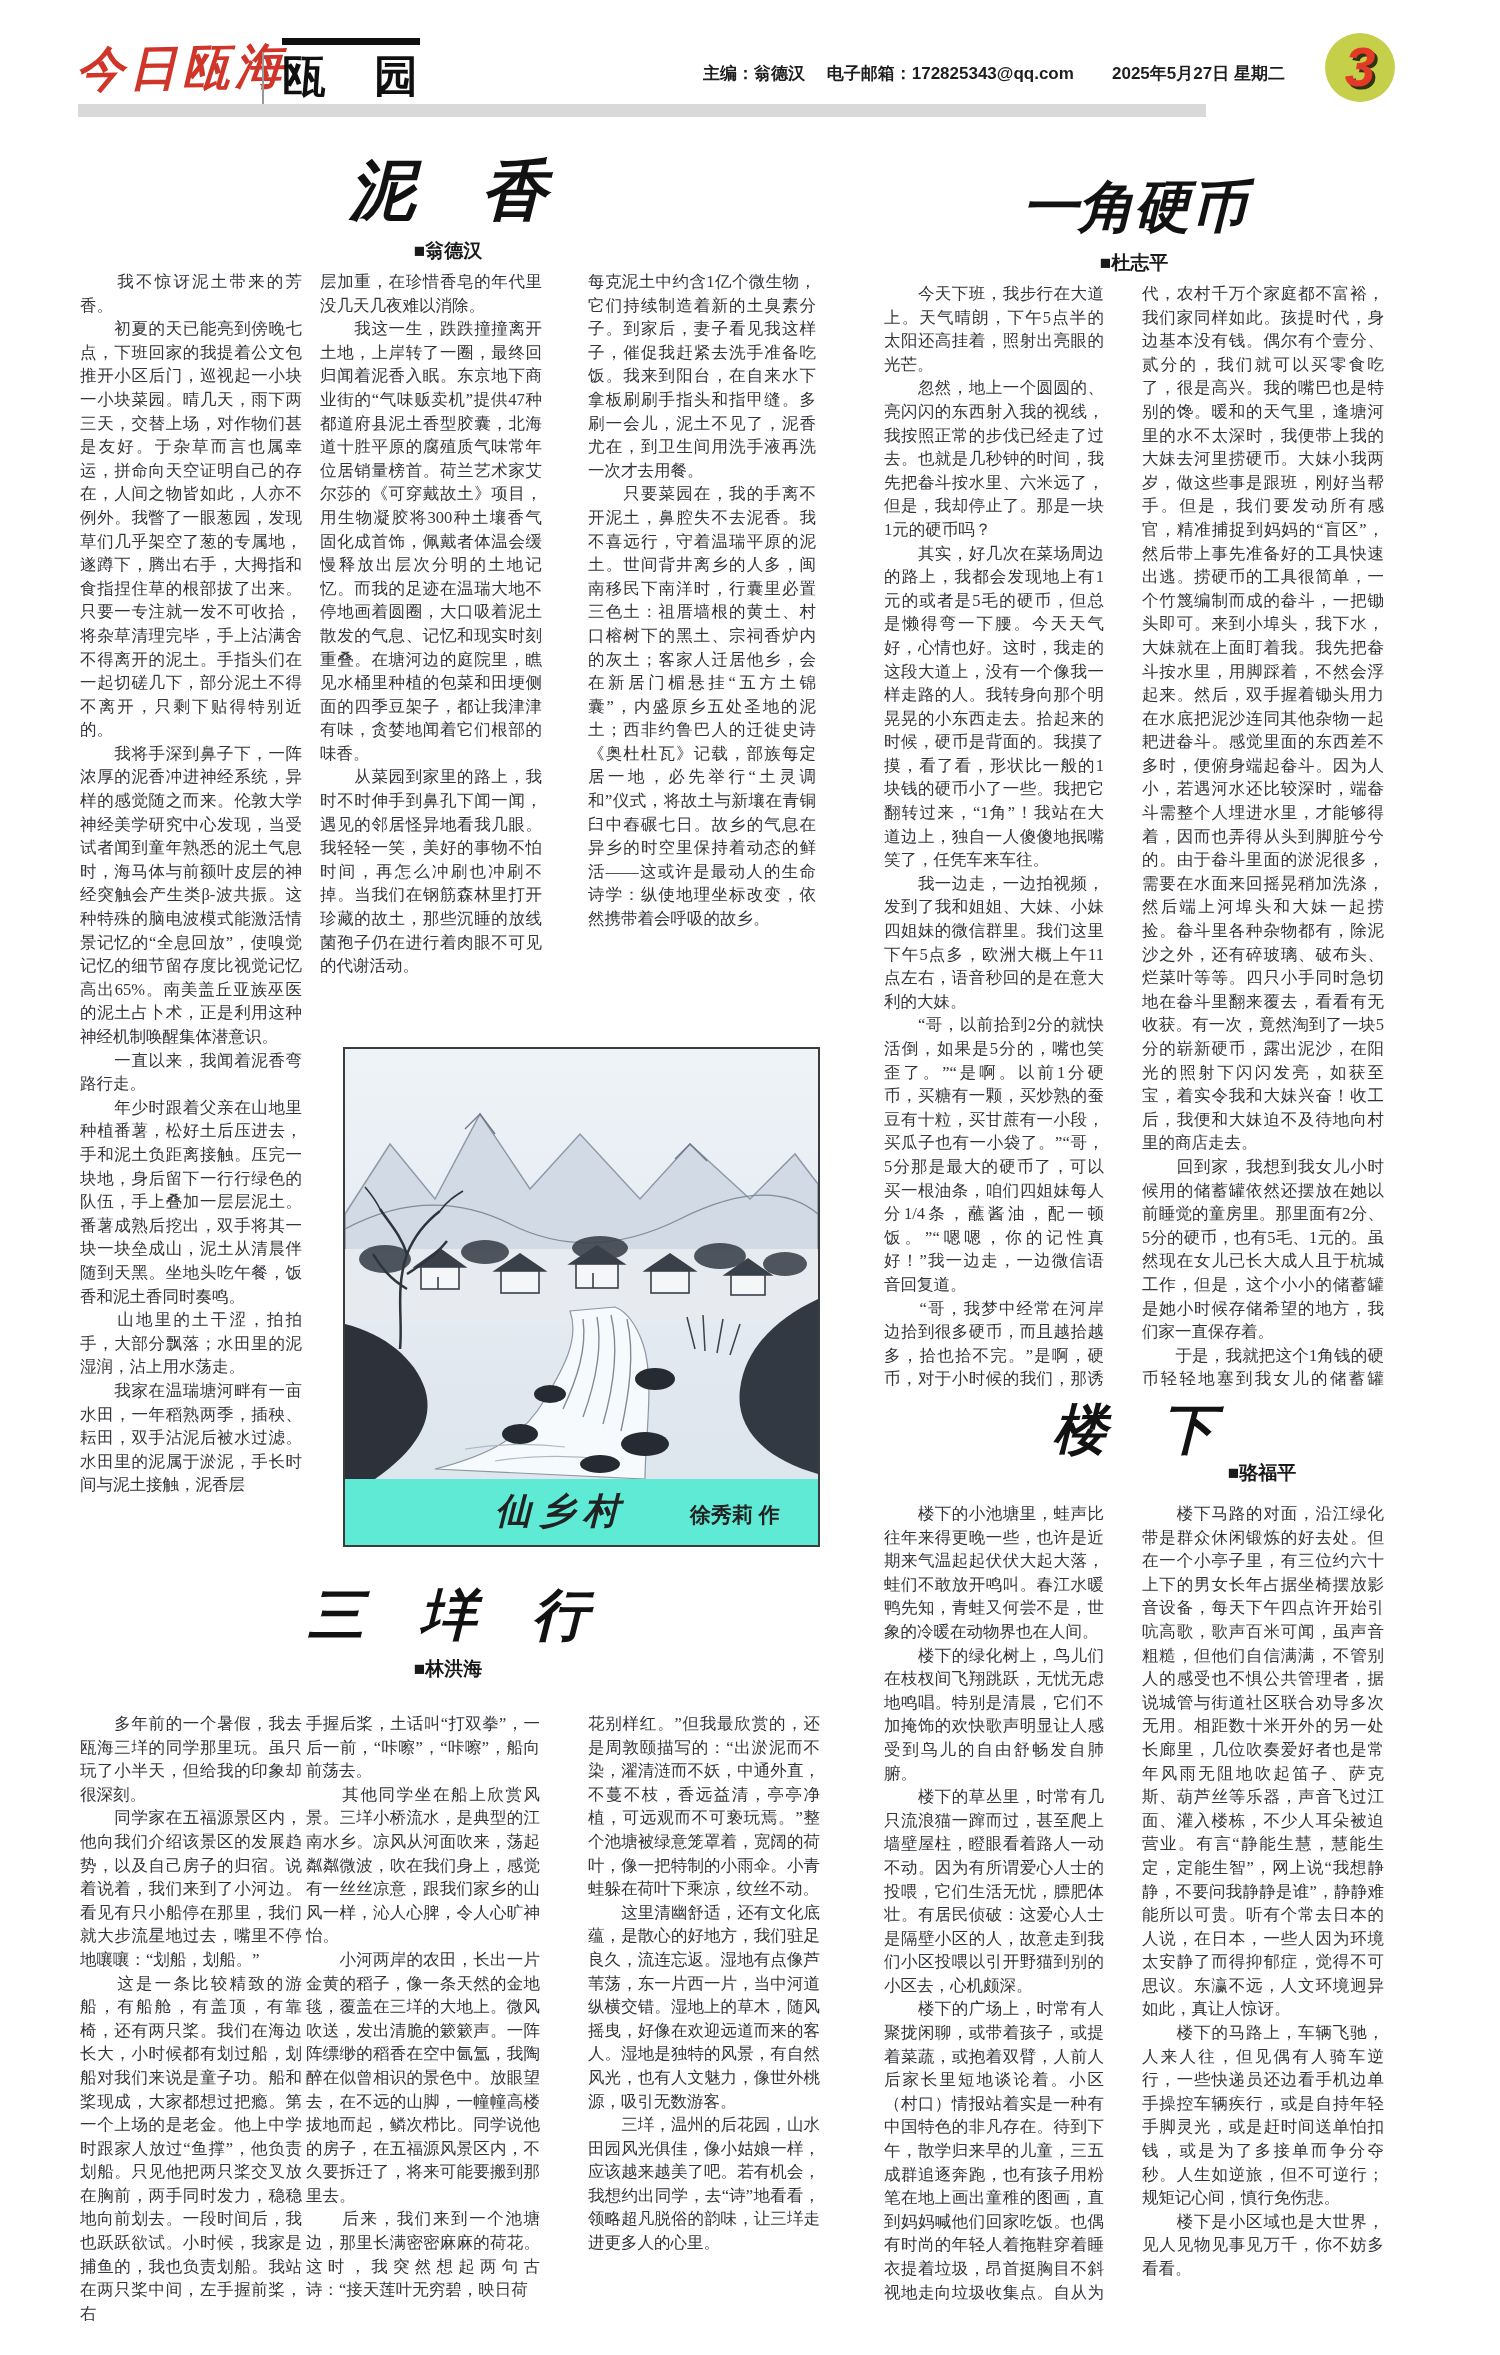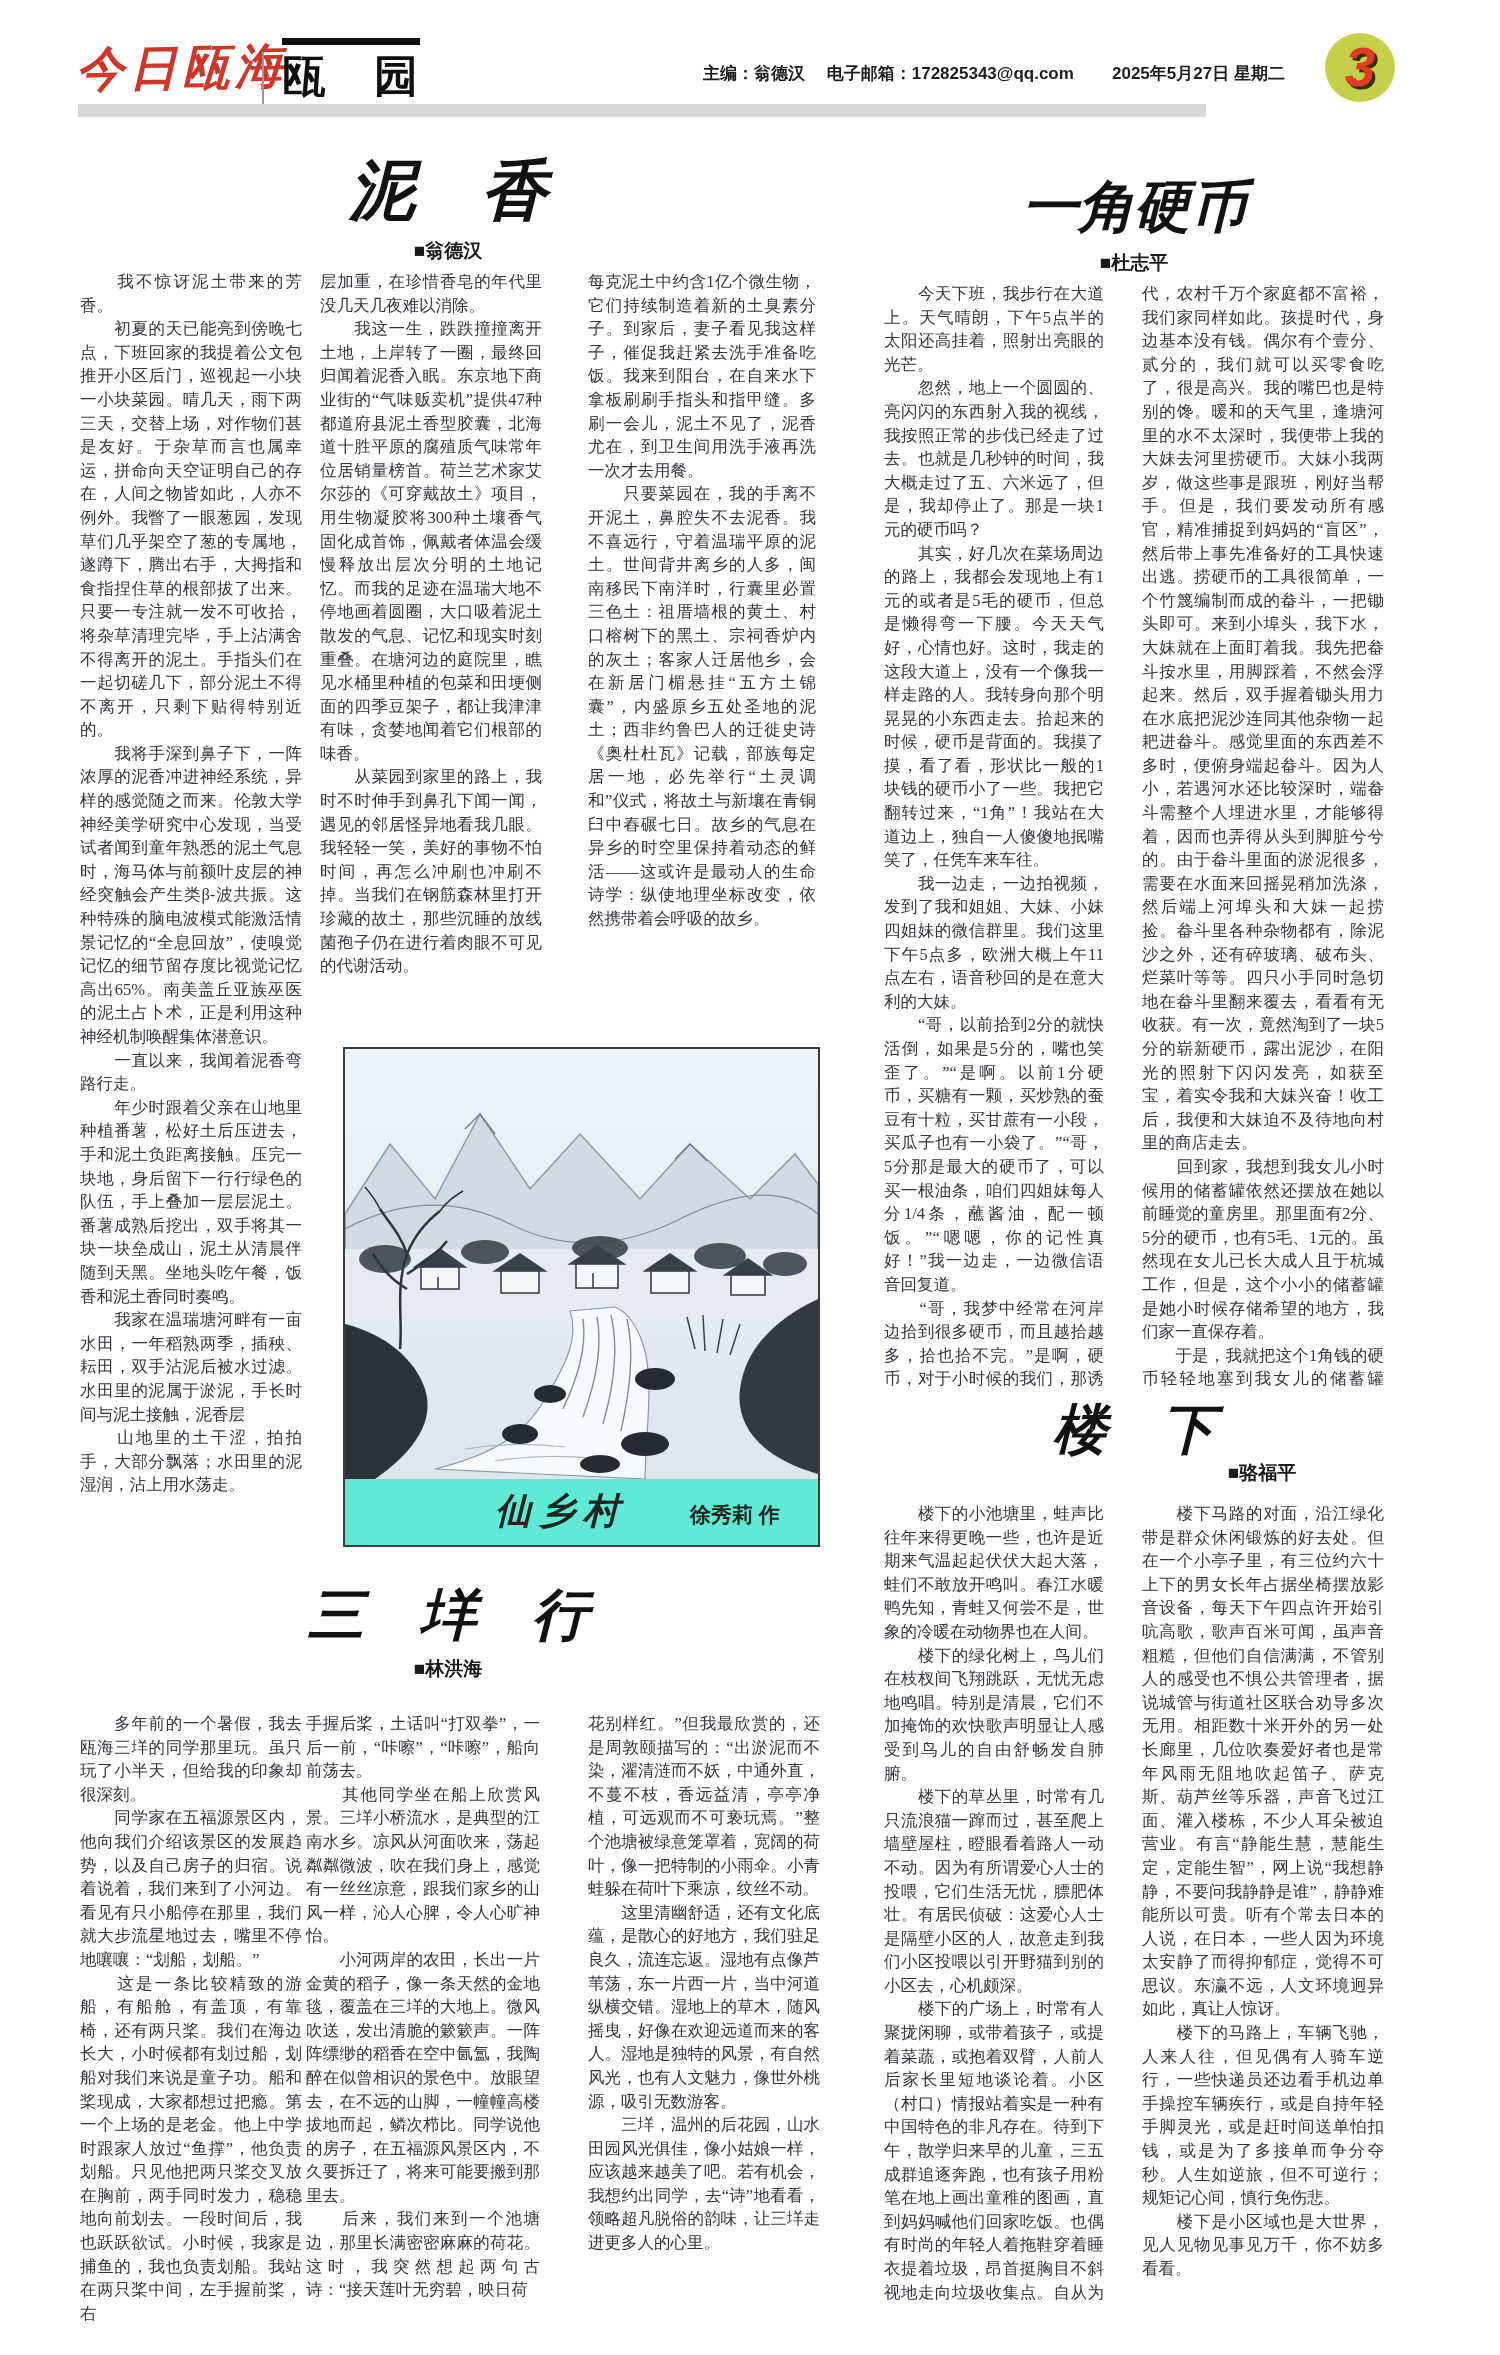--- a/index.html
+++ b/index.html
@@ -71,38 +71,38 @@
   </div>
 
   <div class="art-title t-nixiang">泥　香</div>
   <div class="author a-nixiang">■翁德汉</div>
   <div class="col c-nx1">
       <p class="para">　　我不惊讶泥土带来的芳香。</p>
       <p class="para">　　初夏的天已能亮到傍晚七点，下班回家的我提着公文包推开小区后门，巡视起一小块一小块菜园。晴几天，雨下两三天，交替上场，对作物们甚是友好。于杂草而言也属幸运，拼命向天空证明自己的存在，人间之物皆如此，人亦不例外。我瞥了一眼葱园，发现草们几乎架空了葱的专属地，遂蹲下，腾出右手，大拇指和食指捏住草的根部拔了出来。只要一专注就一发不可收拾，将杂草清理完毕，手上沾满舍不得离开的泥土。手指头们在一起切磋几下，部分泥土不得不离开，只剩下贴得特别近的。</p>
       <p class="para">　　我将手深到鼻子下，一阵浓厚的泥香冲进神经系统，异样的感觉随之而来。伦敦大学神经美学研究中心发现，当受试者闻到童年熟悉的泥土气息时，海马体与前额叶皮层的神经突触会产生类β-波共振。这种特殊的脑电波模式能激活情景记忆的“全息回放”，使嗅觉记忆的细节留存度比视觉记忆高出65%。南美盖丘亚族巫医的泥土占卜术，正是利用这种神经机制唤醒集体潜意识。</p>
       <p class="para">　　一直以来，我闻着泥香弯路行走。</p>
       <p class="para">　　年少时跟着父亲在山地里种植番薯，松好土后压进去，手和泥土负距离接触。压完一块地，身后留下一行行绿色的队伍，手上叠加一层层泥土。番薯成熟后挖出，双手将其一块一块垒成山，泥土从清晨伴随到天黑。坐地头吃午餐，饭香和泥土香同时奏鸣。</p>
+      <p class="para">　　山地里的土干涩，拍拍手，大部分飘落；水田里的泥湿润，沾上用水荡走。</p>
       <p class="para">　　我家在温瑞塘河畔有一亩水田，一年稻熟两季，插秧、耘田，双手沾泥后被水过滤。水田里的泥属于淤泥，手长时间与泥土接触，泥香层</p>
-      <p class="para">　　山地里的土干涩，拍拍手，大部分飘落；水田里的泥湿润，沾上用水荡走。</p>
     </div>
   <div class="col c-nx2">
       <p class="para">层加重，在珍惜香皂的年代里没几天几夜难以消除。</p>
       <p class="para">　　我这一生，跌跌撞撞离开土地，上岸转了一圈，最终回归闻着泥香入眠。东京地下商业街的“气味贩卖机”提供47种都道府县泥土香型胶囊，北海道十胜平原的腐殖质气味常年位居销量榜首。荷兰艺术家艾尔莎的《可穿戴故土》项目，用生物凝胶将300种土壤香气固化成首饰，佩戴者体温会缓慢释放出层次分明的土地记忆。而我的足迹在温瑞大地不停地画着圆圈，大口吸着泥土散发的气息、记忆和现实时刻重叠。在塘河边的庭院里，瞧见水桶里种植的包菜和田埂侧面的四季豆架子，都让我津津有味，贪婪地闻着它们根部的味香。</p>
       <p class="para">　　从菜园到家里的路上，我时不时伸手到鼻孔下闻一闻，遇见的邻居怪异地看我几眼。我轻轻一笑，美好的事物不怕时间，再怎么冲刷也冲刷不掉。当我们在钢筋森林里打开珍藏的故土，那些沉睡的放线菌孢子仍在进行着肉眼不可见的代谢活动。</p>
     </div>
   <div class="col c-nx3">
       <p class="para">每克泥土中约含1亿个微生物，它们持续制造着新的土臭素分子。到家后，妻子看见我这样子，催促我赶紧去洗手准备吃饭。我来到阳台，在自来水下拿板刷刷手指头和指甲缝。多刷一会儿，泥土不见了，泥香尤在，到卫生间用洗手液再洗一次才去用餐。</p>
       <p class="para">　　只要菜园在，我的手离不开泥土，鼻腔失不去泥香。我不喜远行，守着温瑞平原的泥土。世间背井离乡的人多，闽南移民下南洋时，行囊里必置三色土：祖厝墙根的黄土、村口榕树下的黑土、宗祠香炉内的灰土；客家人迁居他乡，会在新居门楣悬挂“五方土锦囊”，内盛原乡五处圣地的泥土；西非约鲁巴人的迁徙史诗《奥杜杜瓦》记载，部族每定居一地，必先举行“土灵调和”仪式，将故土与新壤在青铜臼中舂碾七日。故乡的气息在异乡的时空里保持着动态的鲜活——这或许是最动人的生命诗学：纵使地理坐标改变，依然携带着会呼吸的故乡。</p>
     </div>
 
   <div class="art-title t-yingbi">一角硬币</div>
   <div class="author a-yingbi">■杜志平</div>
   <div class="col c-yb1">
       <p class="para">　　今天下班，我步行在大道上。天气晴朗，下午5点半的太阳还高挂着，照射出亮眼的光芒。</p>
-      <p class="para">　　忽然，地上一个圆圆的、亮闪闪的东西射入我的视线，我按照正常的步伐已经走了过去。也就是几秒钟的时间，我大概走过了五、六米远了，但是，我却停止了。那是一块1元的硬币吗？</p>
+      <p class="para">　　忽然，地上一个圆圆的、亮闪闪的东西射入我的视线，我按照正常的步伐已经走了过去。也就是几秒钟的时间，我先把畚斗按水里、六米远了，但是，我却停止了。那是一块1元的硬币吗？</p>
       <p class="para">　　其实，好几次在菜场周边的路上，我都会发现地上有1元的或者是5毛的硬币，但总是懒得弯一下腰。今天天气好，心情也好。这时，我走的这段大道上，没有一个像我一样走路的人。我转身向那个明晃晃的小东西走去。拾起来的时候，硬币是背面的。我摸了摸，看了看，形状比一般的1块钱的硬币小了一些。我把它翻转过来，“1角”！我站在大道边上，独自一人傻傻地抿嘴笑了，任凭车来车往。</p>
       <p class="para">　　我一边走，一边拍视频，发到了我和姐姐、大妹、小妹四姐妹的微信群里。我们这里下午5点多，欧洲大概上午11点左右，语音秒回的是在意大利的大妹。</p>
       <p class="para">　　“哥，以前拾到2分的就快活倒，如果是5分的，嘴也笑歪了。”“是啊。以前1分硬币，买糖有一颗，买炒熟的蚕豆有十粒，买甘蔗有一小段，买瓜子也有一小袋了。”“哥，5分那是最大的硬币了，可以买一根油条，咱们四姐妹每人分1/4条，蘸酱油，配一顿饭。”“嗯嗯，你的记性真好！”我一边走，一边微信语音回复道。</p>
       <p class="para">　　“哥，我梦中经常在河岸边拾到很多硬币，而且越拾越多，拾也拾不完。”是啊，硬币，对于小时候的我们，那诱惑有多大。</p>
     </div>
   <div class="col c-yb2">
       <p class="para">代，农村千万个家庭都不富裕，我们家同样如此。孩提时代，身边基本没有钱。偶尔有个壹分、贰分的，我们就可以买零食吃了，很是高兴。我的嘴巴也是特别的馋。暖和的天气里，逢塘河里的水不太深时，我便带上我的大妹去河里捞硬币。大妹小我两岁，做这些事是跟班，刚好当帮手。但是，我们要发动所有感官，精准捕捉到妈妈的“盲区”，然后带上事先准备好的工具快速出逃。捞硬币的工具很简单，一个竹篾编制而成的畚斗，一把锄头即可。来到小埠头，我下水，大妹就在上面盯着我。我先把畚斗按水里，用脚踩着，不然会浮起来。然后，双手握着锄头用力在水底把泥沙连同其他杂物一起耙进畚斗。感觉里面的东西差不多时，便俯身端起畚斗。因为人小，若遇河水还比较深时，端畚斗需整个人埋进水里，才能够得着，因而也弄得从头到脚脏兮兮的。由于畚斗里面的淤泥很多，需要在水面来回摇晃稍加洗涤，然后端上河埠头和大妹一起捞捡。畚斗里各种杂物都有，除泥沙之外，还有碎玻璃、破布头、烂菜叶等等。四只小手同时急切地在畚斗里翻来覆去，看看有无收获。有一次，竟然淘到了一块5分的崭新硬币，露出泥沙，在阳光的照射下闪闪发亮，如获至宝，着实令我和大妹兴奋！收工后，我便和大妹迫不及待地向村里的商店走去。</p>
       <p class="para">　　回到家，我想到我女儿小时候用的储蓄罐依然还摆放在她以前睡觉的童房里。那里面有2分、5分的硬币，也有5毛、1元的。虽然现在女儿已长大成人且于杭城工作，但是，这个小小的储蓄罐是她小时候存储希望的地方，我们家一直保存着。</p>
       <p class="para">　　于是，我就把这个1角钱的硬币轻轻地塞到我女儿的储蓄罐里，让它们久久作伴吧……</p>
     </div>

